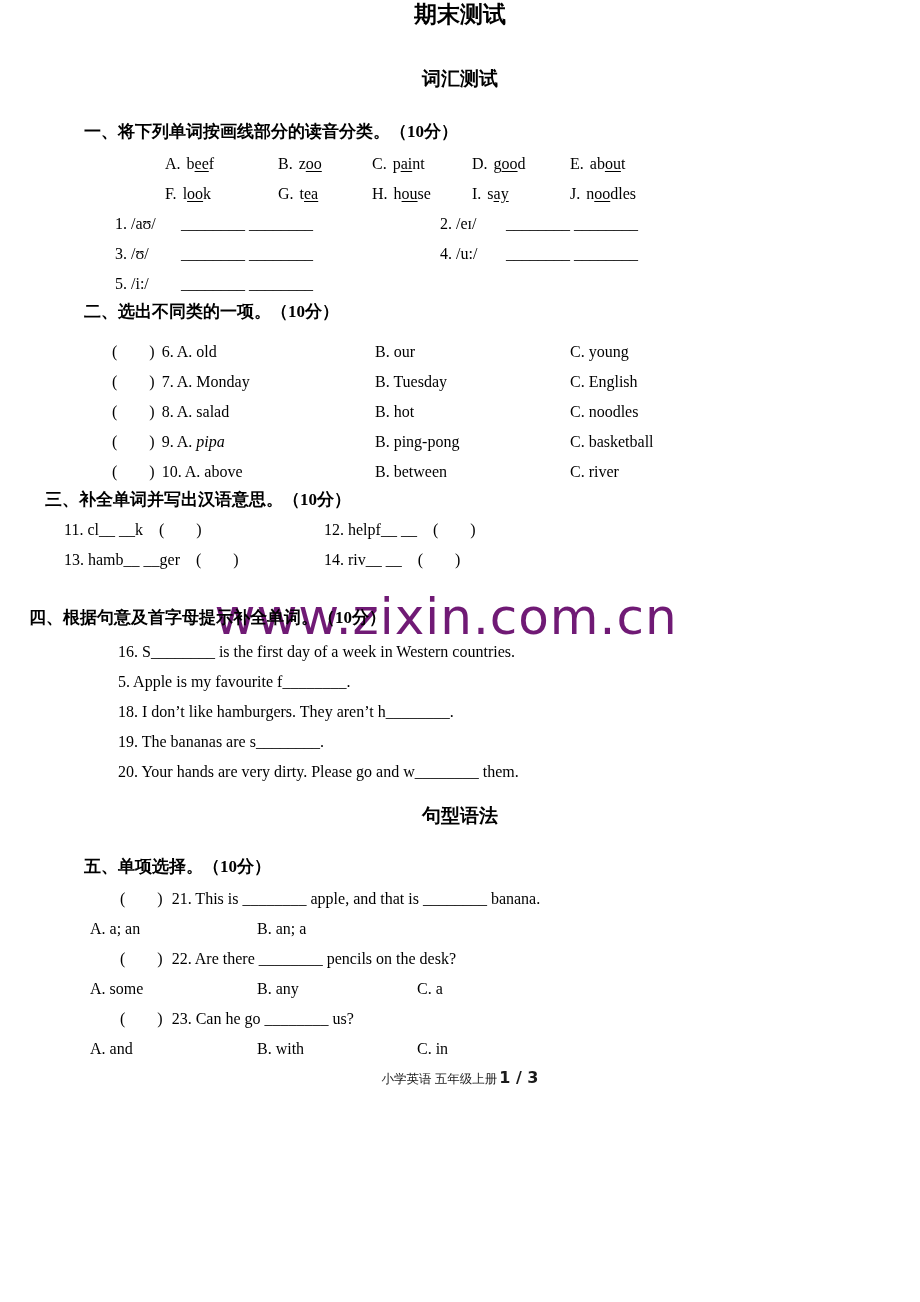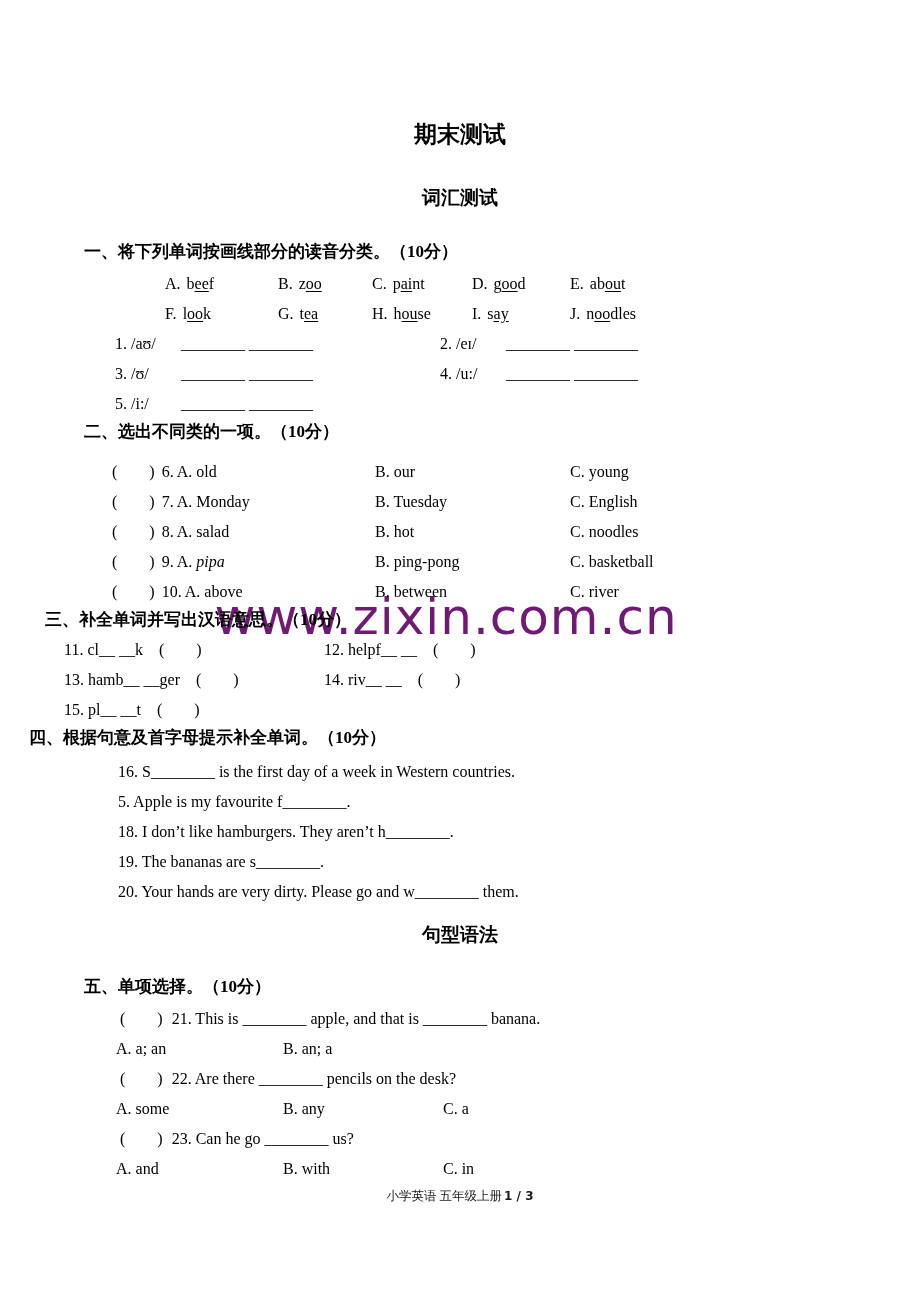--- a/index.html
+++ b/index.html
@@ -2,29 +2,29 @@
 <html><head>
 <meta charset="utf-8">
 <style>
   * { margin:0; padding:0; box-sizing:border-box; }
   html,body { background:#ffffff; }
   .page {
     position:relative; width:920px; height:1302px; background:#fff;
     font-family:"Liberation Serif","DejaVu Serif",serif;
     color:#000; font-size:16px; overflow:hidden;
   }
-  .content { position:relative; z-index:1; padding-top:120px; }
+  .content { position:relative; z-index:1; }
   .watermark {
     position:absolute; z-index:0; top:588px; left:50%;
     transform:translateX(-53%);
     font-family:"DejaVu Sans","Liberation Sans",sans-serif;
     font-size:50px; color:#701a75; letter-spacing:1px; white-space:nowrap;
   }
   .doc-title { text-align:center; font-size:23px; font-weight:bold; height:30px; line-height:30px; }
-  .part-title { text-align:center; font-size:19px; font-weight:bold; height:26px; line-height:26px;font-family:Liberation Mono, monospace; }
+  .part-title { text-align:center; font-size:19px; font-weight:bold; height:26px; line-height:26px; }
   #part1-title { margin-top:36px; }
   #part2-title { }
   .sec-heading { font-size:17px; font-weight:bold; margin-left:84px; height:22px; line-height:22px; }
   #sec1-heading { margin-top:29px; }
   #sec2-heading { margin-top:2px; }
   #sec3-heading { margin-top:2px;margin-left:45px; }
   #sec4-heading { margin-top:2px;margin-left:29px; }
   #sec5-heading { margin-top:27px; }
 
   .words-grid {
@@ -54,25 +54,25 @@
   }
 
   .sent-list { margin:8px 0 16px 118px; }
   .sent-list > div { height:30px; line-height:30px; }
 
   .q-block { margin-top:6px; }
   .q-row { margin-left:120px; height:30px; line-height:30px; }
   .q-row .paren { margin-right:9px; }
   .ans-grid {
     display:grid; grid-template-columns:167px 160px auto;
-    height:30px; align-items:center; margin-left:116px;
+    height:30px; align-items:center; margin-left:90px;
   }
 
   .footer { margin-top:4px; text-align:center; font-size:12.5px; color:#1a1a1a; }
-  .footer .pg { font-weight:bold; font-family:"DejaVu Sans","Liberation Sans",sans-serif; font-size:12px; margin-left:2px; }
+  .footer .pg { font-weight:bold; font-family:"DejaVu Sans","Liberation Sans",sans-serif; font-size:16px; margin-left:2px; }
 </style>
 </head>
 <body>
 
 <div class="page">
   <div class="watermark">www.zixin.com.cn</div>
 
   <div class="content">
     <div class="doc-title">期末测试</div>
     <div class="part-title" id="part1-title">词汇测试</div>
@@ -125,21 +125,20 @@
       <div>C. river</div>
     </div>
 
     <div class="sec-heading" id="sec3-heading">三、补全单词并写出汉语意思。（10分）</div>
 
     <div class="fill-grid">
       <div>11. cl__ __k　(　　)</div>
       <div>12. helpf__ __　(　　)</div>
       <div>13. hamb__ __ger　(　　)</div>
       <div>14. riv__ __　(　　)</div>
-      <div>15. pl__ __t　(　　)</div>
       <div></div>
     </div>
 
     <div class="sec-heading" id="sec4-heading">四、根据句意及首字母提示补全单词。（10分）</div>
 
     <div class="sent-list">
       <div>16. S________ is the first day of a week in Western countries.</div>
       <div>5. Apple is my favourite f________.</div>
       <div>18. I don’t like hamburgers. They aren’t h________.</div>
       <div>19. The bananas are s________.</div>

